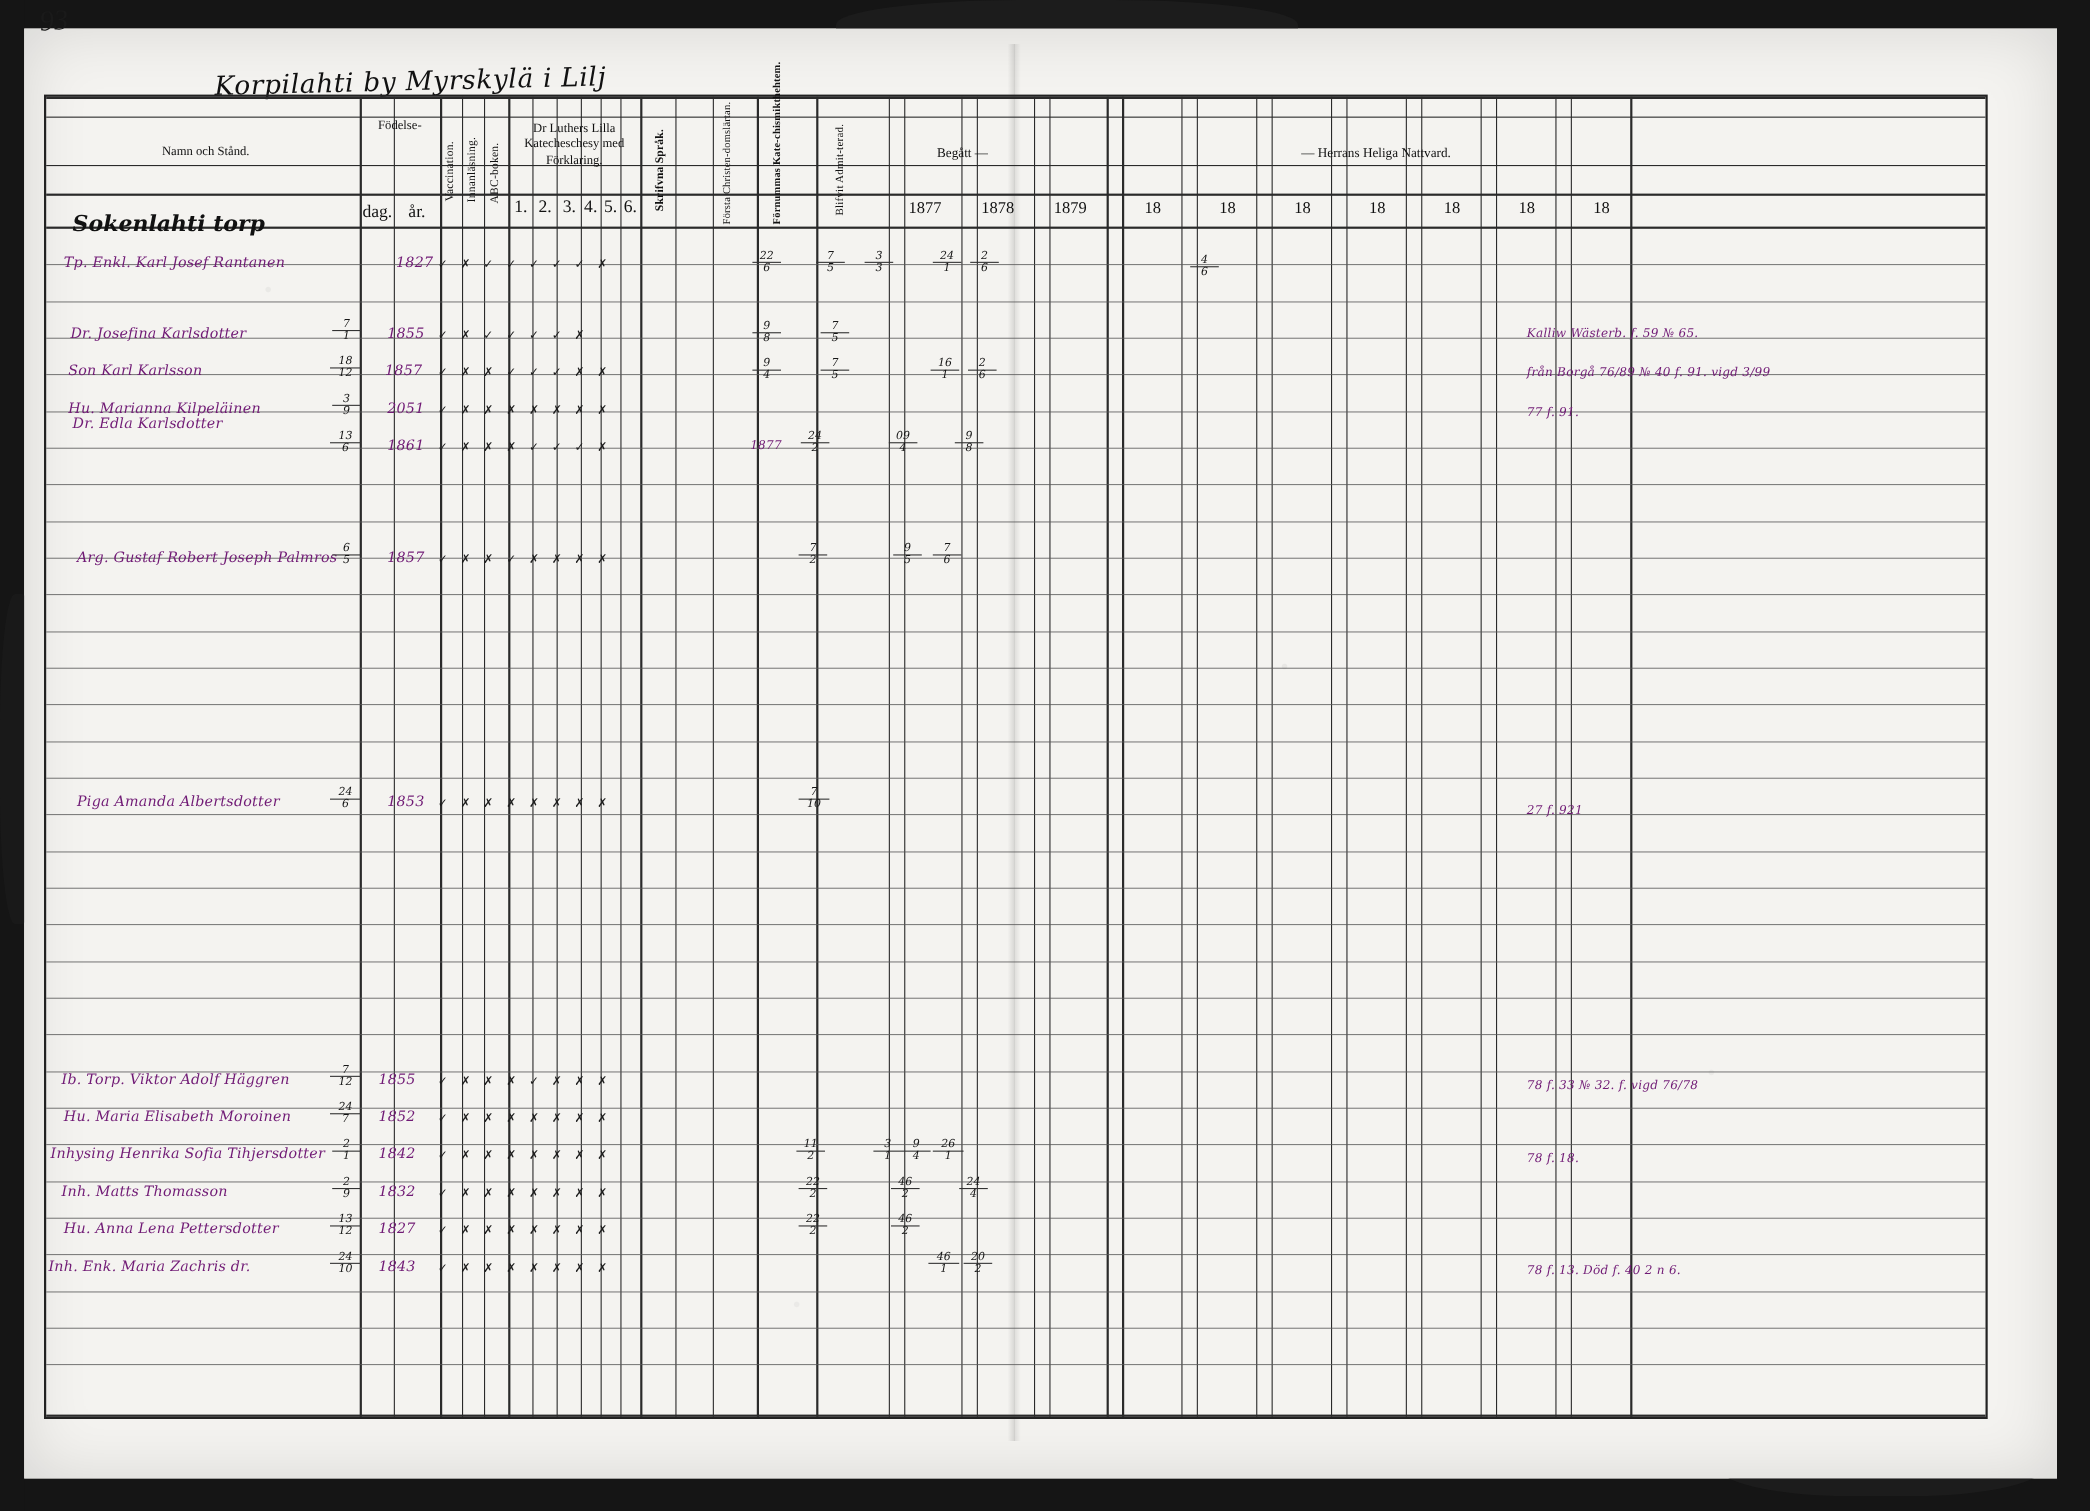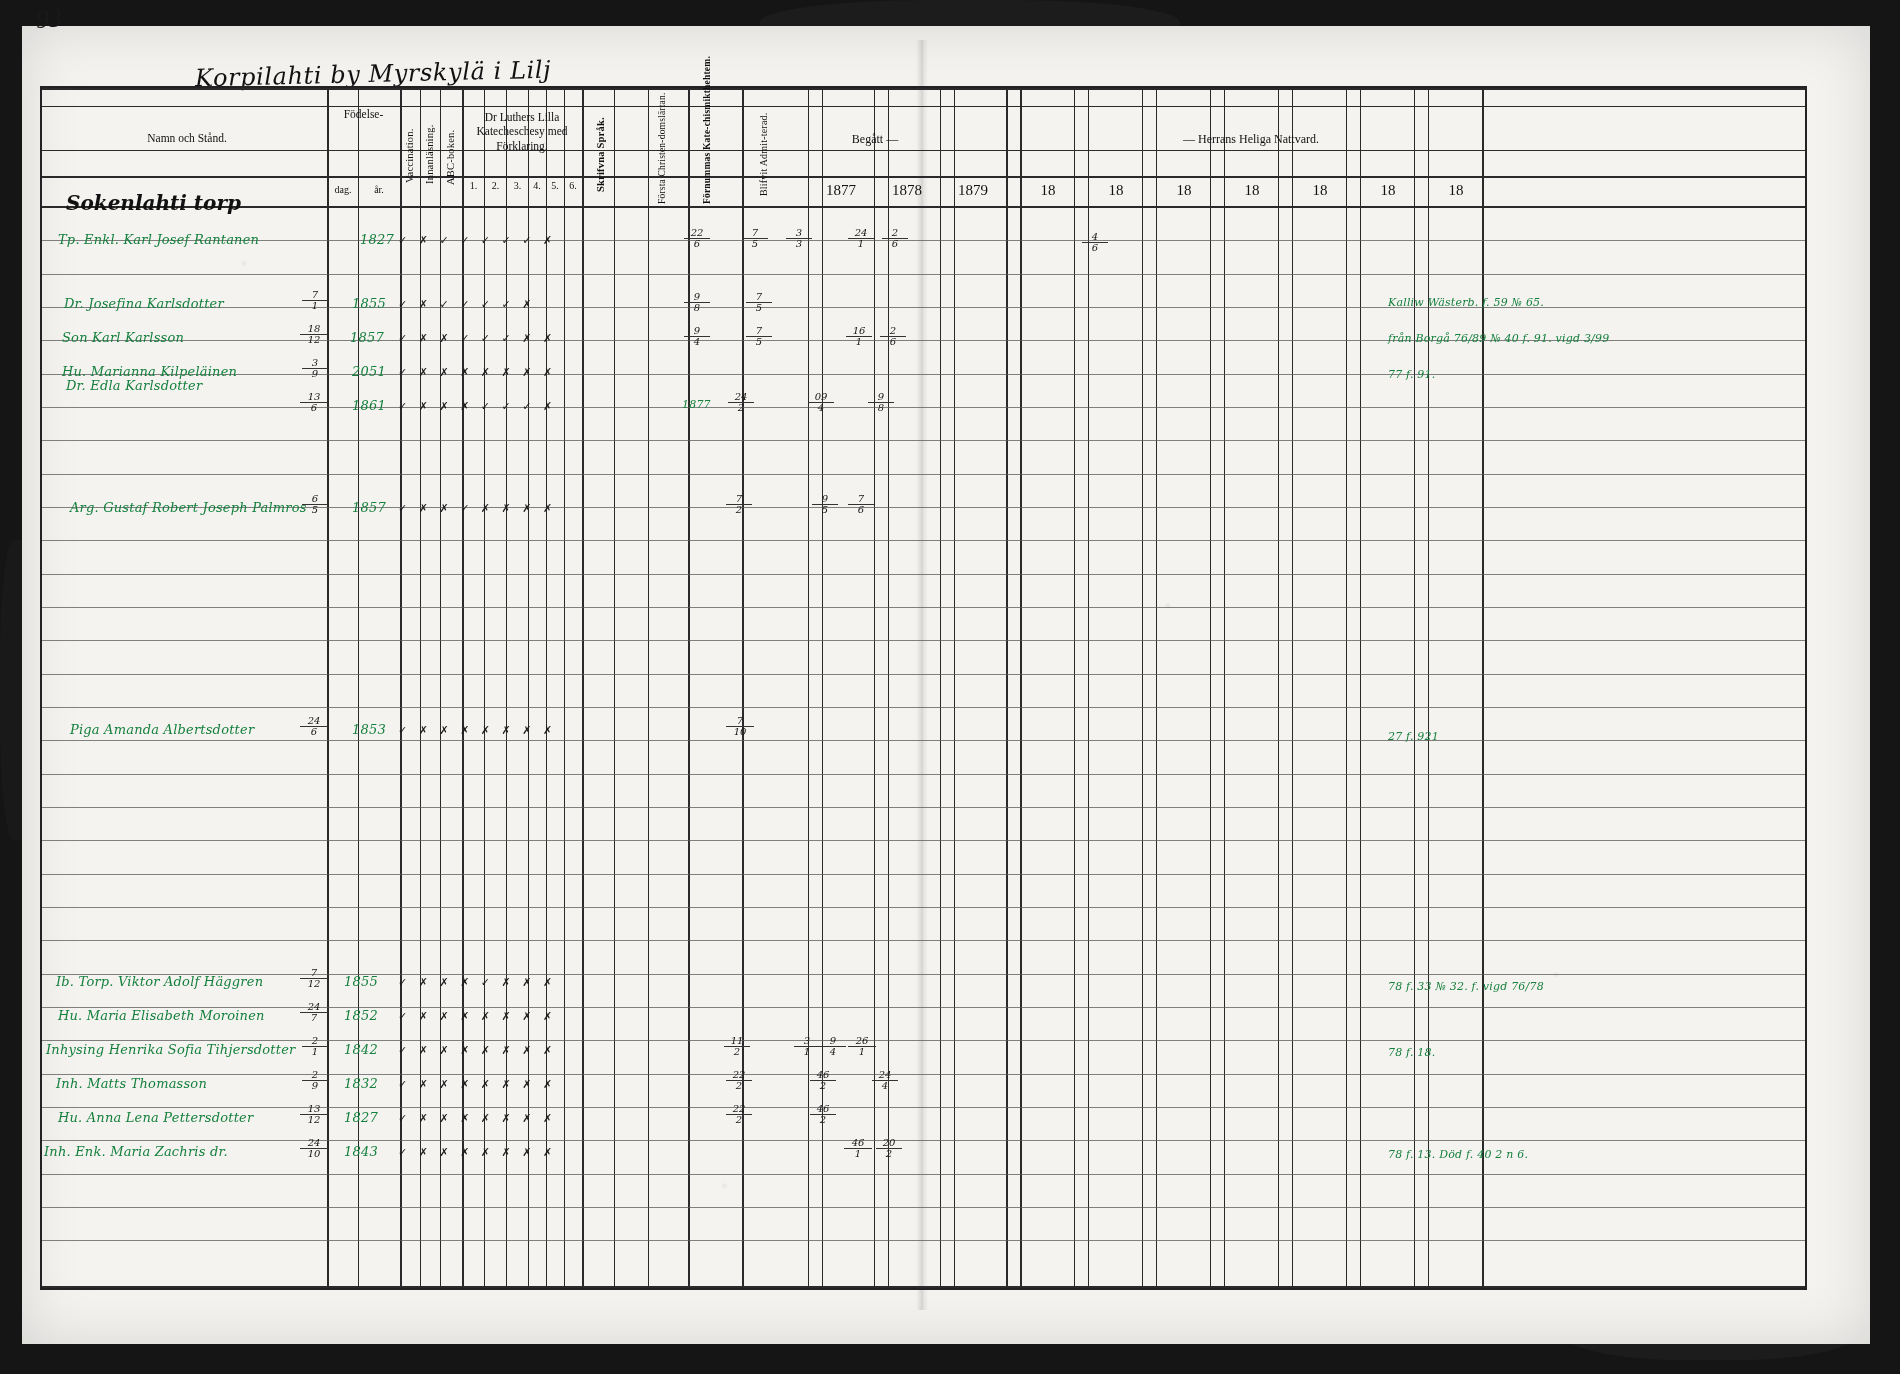--- a/index.html
+++ b/index.html
@@ -33,27 +33,27 @@
 
   
   #table{position:absolute;left:40px;top:86px;width:1763px;height:1200px;border:2px solid #222;background:transparent;}
   .v{position:absolute;top:0;bottom:0;width:1px;background:#2a2a2a;}
   .v.thick{width:2px;}
   .h{position:absolute;left:0;right:0;height:1px;background:#2a2a2a;}
   .h.thick{height:2px;}
   .hrow{position:absolute;left:0;right:0;height:1px;background:#585858;opacity:.75;}
 
   .hdr{position:absolute;font-size:11.5px;color:#111;text-align:center;line-height:1.18;font-family:"Liberation Serif",serif;}
-  .hdr.small{font-size:10px;}
+  .hdr.small{font-size:16px;}
   .hdr.vert{writing-mode:vertical-rl;transform:rotate(180deg);white-space:nowrap;font-size:10.5px;letter-spacing:.2px;}
   .hdr.bold{font-weight:bold;}
   .yr{position:absolute;font-size:15px;font-family:"Liberation Serif",serif;color:#111;text-align:center;}
 
   
-  .hand{position:absolute;font-family:"DejaVu Serif",serif;font-style:italic;color:#15803d;
+  .hand{position:absolute;font-family:"DejaVu Serif",serif;font-style:italic;color:#701a75;
         white-space:nowrap;letter-spacing:.2px;}
   .hand.s{font-size:13px;}
   .hand.xs{font-size:11px;}
   .title-hand{position:absolute;font-family:"DejaVu Serif",serif;font-style:italic;font-size:24px;color:#111;
         transform:rotate(-1.4deg);letter-spacing:.6px;}
   .sub-hand{position:absolute;font-family:"DejaVu Serif",serif;font-style:italic;font-size:20px;color:#111;}
   .tick{position:absolute;font-family:"DejaVu Sans",sans-serif;font-size:11px;color:#1b1b1b;}
   .frac{position:absolute;font-family:"DejaVu Serif",serif;font-style:italic;font-size:10px;color:#161616;
         text-align:center;line-height:1.0;}
   .frac b{display:block;font-weight:normal;border-bottom:1px solid #333;padding-bottom:0px;}

